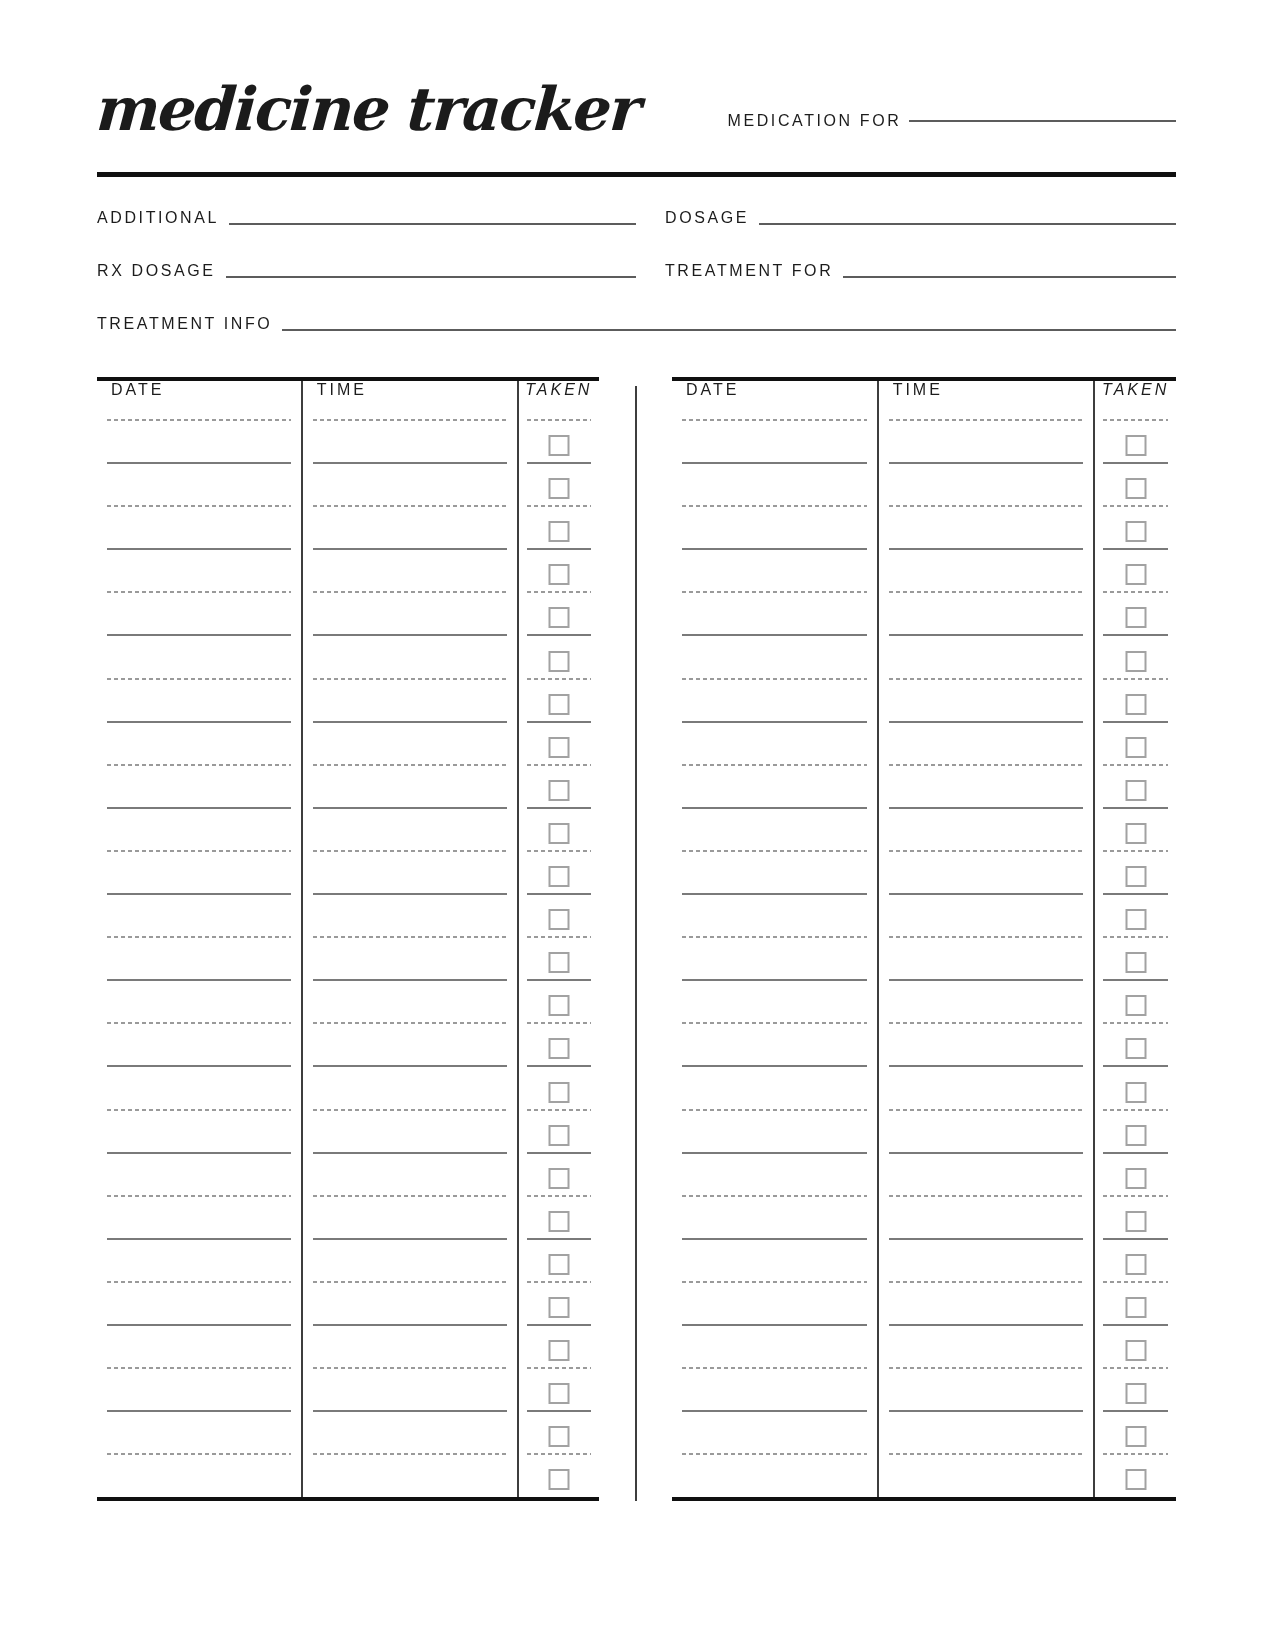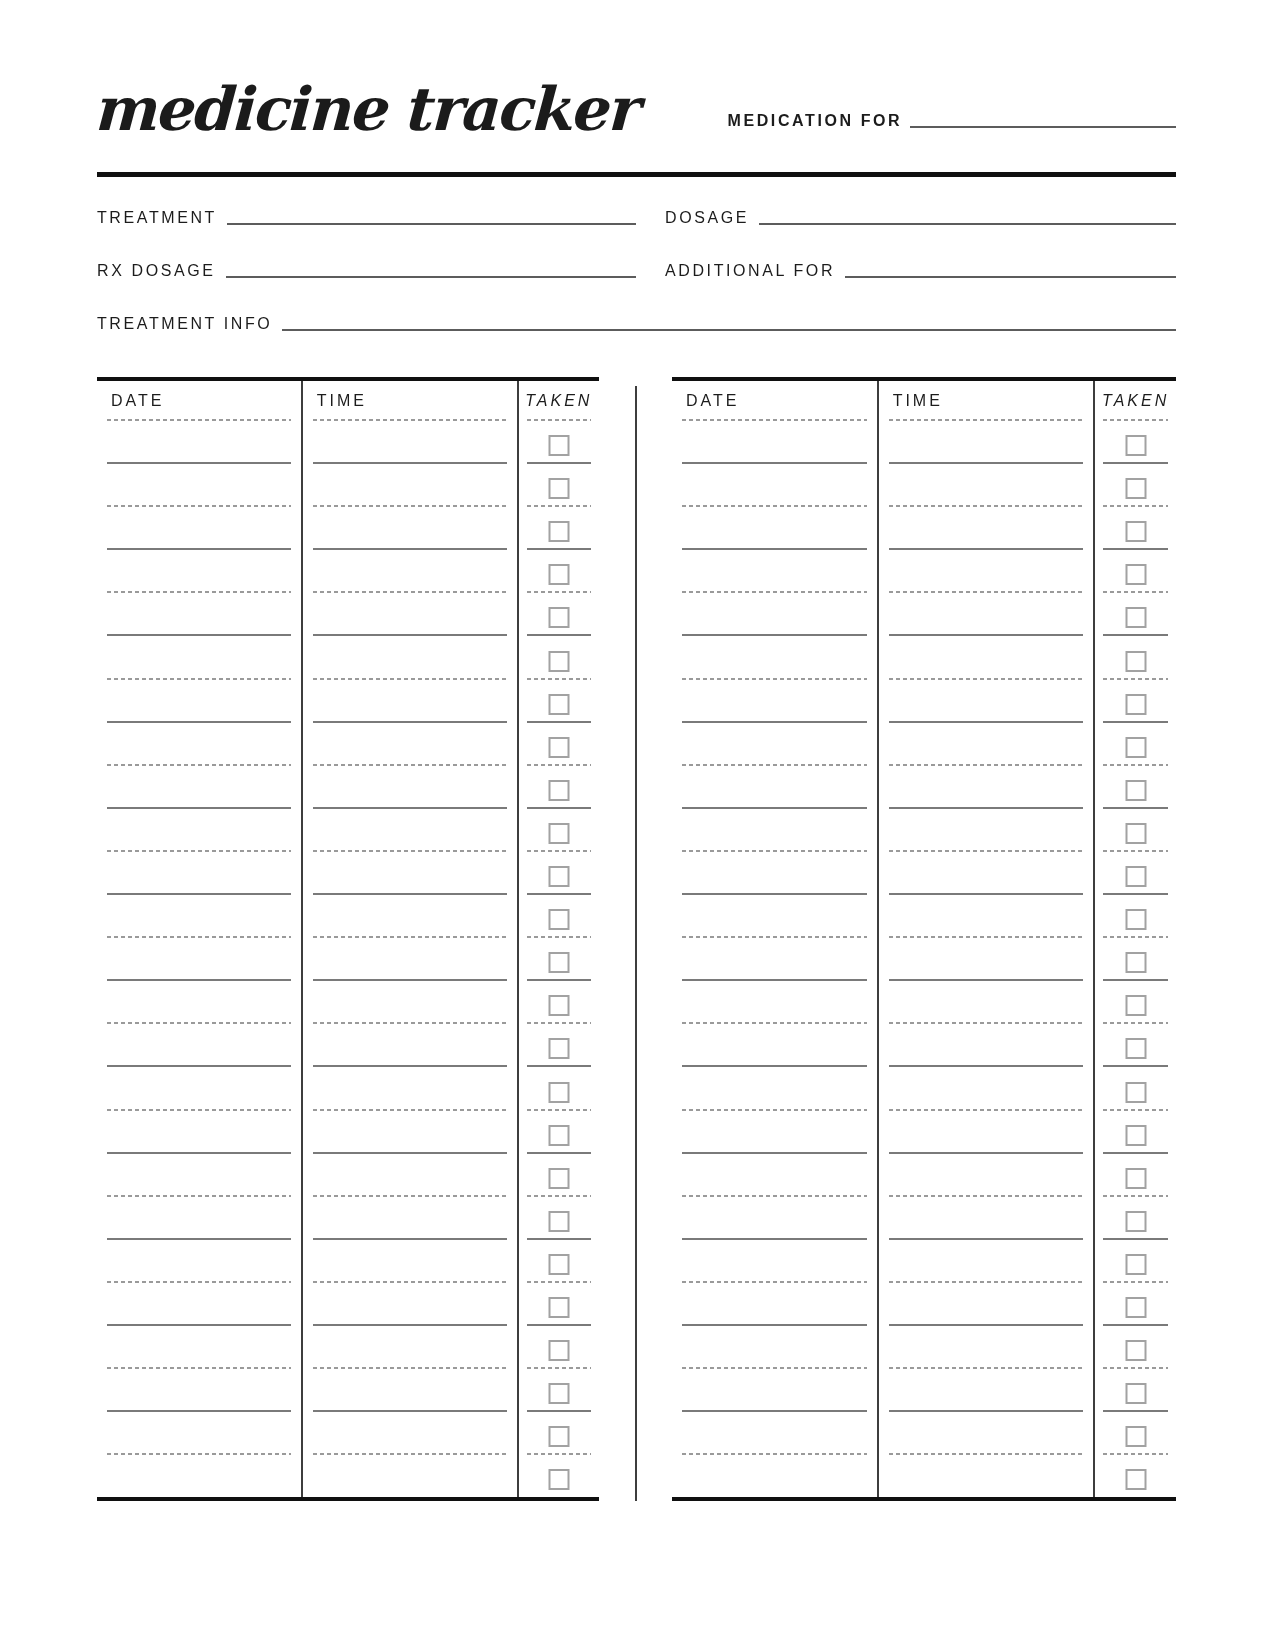--- a/index.html
+++ b/index.html
@@ -28,23 +28,22 @@
     font-size:60px;
     line-height:1.45;
     letter-spacing:-2px;
     color:#1b1b1b;
     transform:skewX(-4deg);
     white-space:nowrap;
   }
   .medfor {
     flex:1;
     display:flex;
-    align-items:flex-end;
+    align-items:center;
     margin:0 0 24px 88px;
-    font-weight:bold;
   }
   .label {
     font-size:16px;
     letter-spacing:2.6px;
     line-height:1;
     color:#1c1c1c;
     white-space:nowrap;
   }
   .wline {
     flex:1;
@@ -102,21 +101,21 @@
   .thead { display:flex; height:39px; }
   .hcell { position:relative; }
   .hcell.date, .cell.date { width:41%; }
   .hcell.time, .cell.time { width:43%; }
   .hcell.taken, .cell.taken { width:16%; }
   .hcell.date, .hcell.time, .cell.date, .cell.time {
     border-right:2px solid #3d3d3d;
   }
   .hcell .hlabel {
     position:absolute;
-    left:14px; top:11px;
+    left:14px; top:0;
     font-size:16px;
     letter-spacing:3px;
     color:#1c1c1c;
     white-space:nowrap;
   }
   .hcell.taken .hlabel {
     left:50%;
     transform:translateX(-50%);
     font-style:italic;
   }
@@ -155,35 +154,35 @@
     <div class="medfor">
       <span class="label">MEDICATION FOR</span>
       <span class="wline"></span>
     </div>
   </div>
   <div class="header-rule"></div>
 
   <div class="form">
     <div class="form-row first">
       <div class="field half-left">
-        <span class="label">TREATMENT</span>
+        <span class="label">ADDITIONAL</span>
         <span class="fline"></span>
       </div>
       <div class="field half-right">
         <span class="label">DOSAGE</span>
         <span class="fline"></span>
       </div>
     </div>
     <div class="form-row">
       <div class="field half-left">
         <span class="label">RX DOSAGE</span>
         <span class="fline"></span>
       </div>
       <div class="field half-right">
-        <span class="label">ADDITIONAL FOR</span>
+        <span class="label">TREATMENT FOR</span>
         <span class="fline"></span>
       </div>
     </div>
     <div class="form-row">
       <div class="field full">
         <span class="label">TREATMENT INFO</span>
         <span class="fline"></span>
       </div>
     </div>
   </div>

